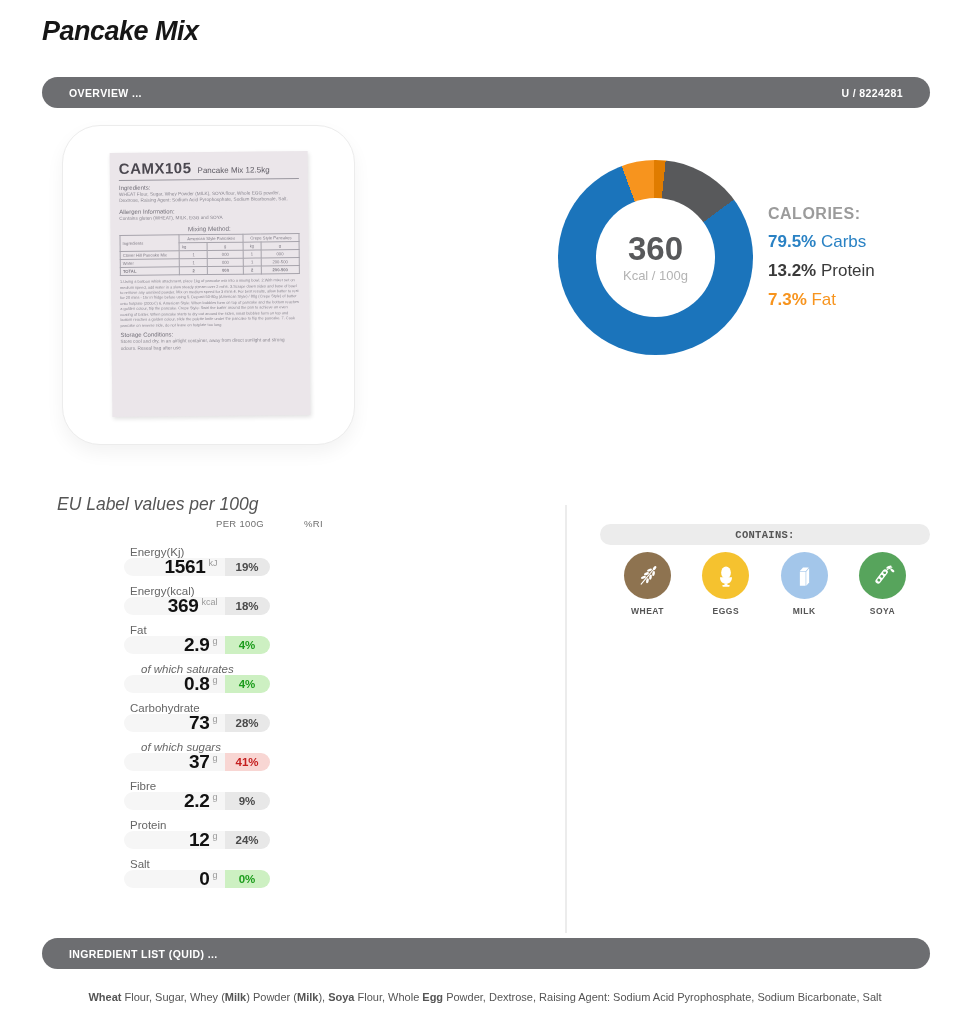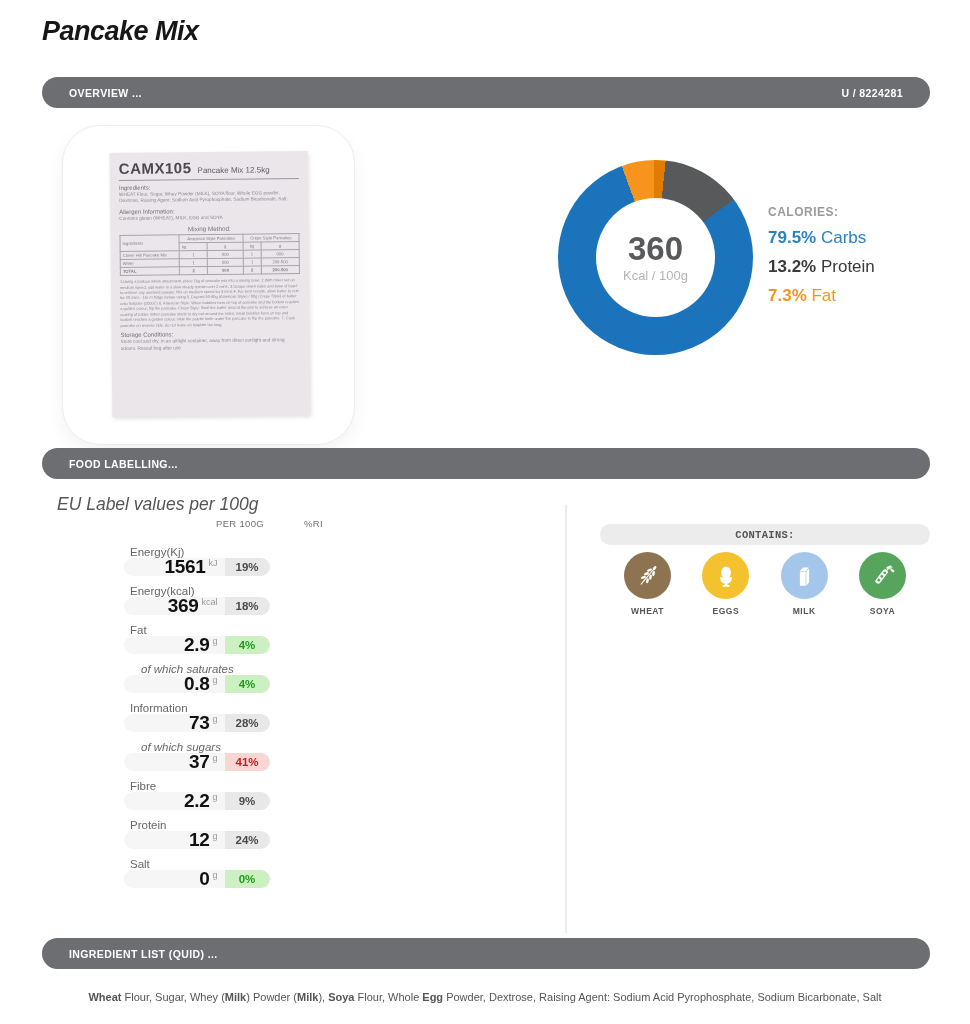--- a/index.html
+++ b/index.html
@@ -35,21 +35,21 @@
 
   
   .donut { position:absolute; left:558px; top:160px; width:195px; height:195px; border-radius:50%;
            background:conic-gradient(from 6deg, #58595b 0deg 47.5deg, #1b74bb 47.5deg 333.7deg, #f7941e 333.7deg 353deg, #e07c00 353deg 360deg); }
   .donut-hole { position:absolute; left:38px; top:38px; width:119px; height:119px; border-radius:50%; background:#fff;
                 display:flex; flex-direction:column; align-items:center; justify-content:center; }
   .donut-value { font-size:33px; font-weight:bold; color:#58595b; line-height:1; }
   .donut-unit { font-size:13px; color:#b3b3b3; margin-top:3px; }
 
   .legend { position:absolute; left:768px; top:205px; }
-  .legend-title { font-size:12px; color:#9b9b9b; letter-spacing:0.5px; font-weight:bold; margin-bottom:9px; }
+  .legend-title { font-size:16px; color:#9b9b9b; letter-spacing:0.5px; font-weight:bold; margin-bottom:9px; }
   .legend-line { font-size:17px; margin-bottom:9px; }
   .legend-line .pct { font-weight:bold; }
   .legend-carbs { color:#2a82c4; }
   .legend-protein { color:#3a3a3a; }
   .legend-fat { color:#f7941e; }
 
   
   .nut-heading { position:absolute; left:57px; top:494px; font-size:17.5px; color:#555;font-style:italic; }
   .nut-colhead { position:absolute; top:518px; font-size:9.5px; font-weight:normal; color:#6f6f6f; letter-spacing:0.3px; }
   .col-per100 { left:190px; width:100px; text-align:center; }
@@ -166,23 +166,20 @@
     <div class="legend-line legend-protein">
       <span class="pct">13.2%</span>
       <span>Protein</span>
     </div>
     <div class="legend-line legend-fat">
       <span class="pct">7.3%</span>
       <span>Fat</span>
     </div>
   </div>
 
-  <div class="band band-food">
-    <span>FOOD LABELLING...</span>
-  </div>
 
   <div class="nut-heading">EU Label values per 100g</div>
   <div class="nut-colhead col-per100">PER 100G</div>
   <div class="nut-colhead col-ri">%RI</div>
 
   <div class="nrow" style="top:546px">
     <span class="nlabel">Energy(Kj)</span>
     <div class="pill">
       <div class="pill-val">
           <b>1561</b>
@@ -215,21 +212,21 @@
     <span class="nlabel">of which saturates</span>
     <div class="pill">
       <div class="pill-val">
           <b>0.8</b>
           <span class="unit">g</span>
         </div>
       <div class="pill-ri ri-green">4%</div>
     </div>
   </div>
   <div class="nrow" style="top:702px">
-    <span class="nlabel">Information</span>
+    <span class="nlabel">Carbohydrate</span>
     <div class="pill">
       <div class="pill-val">
           <b>73</b>
           <span class="unit">g</span>
         </div>
       <div class="pill-ri ri-gray">28%</div>
     </div>
   </div>
   <div class="nrow sub" style="top:741px">
     <span class="nlabel">of which sugars</span>

